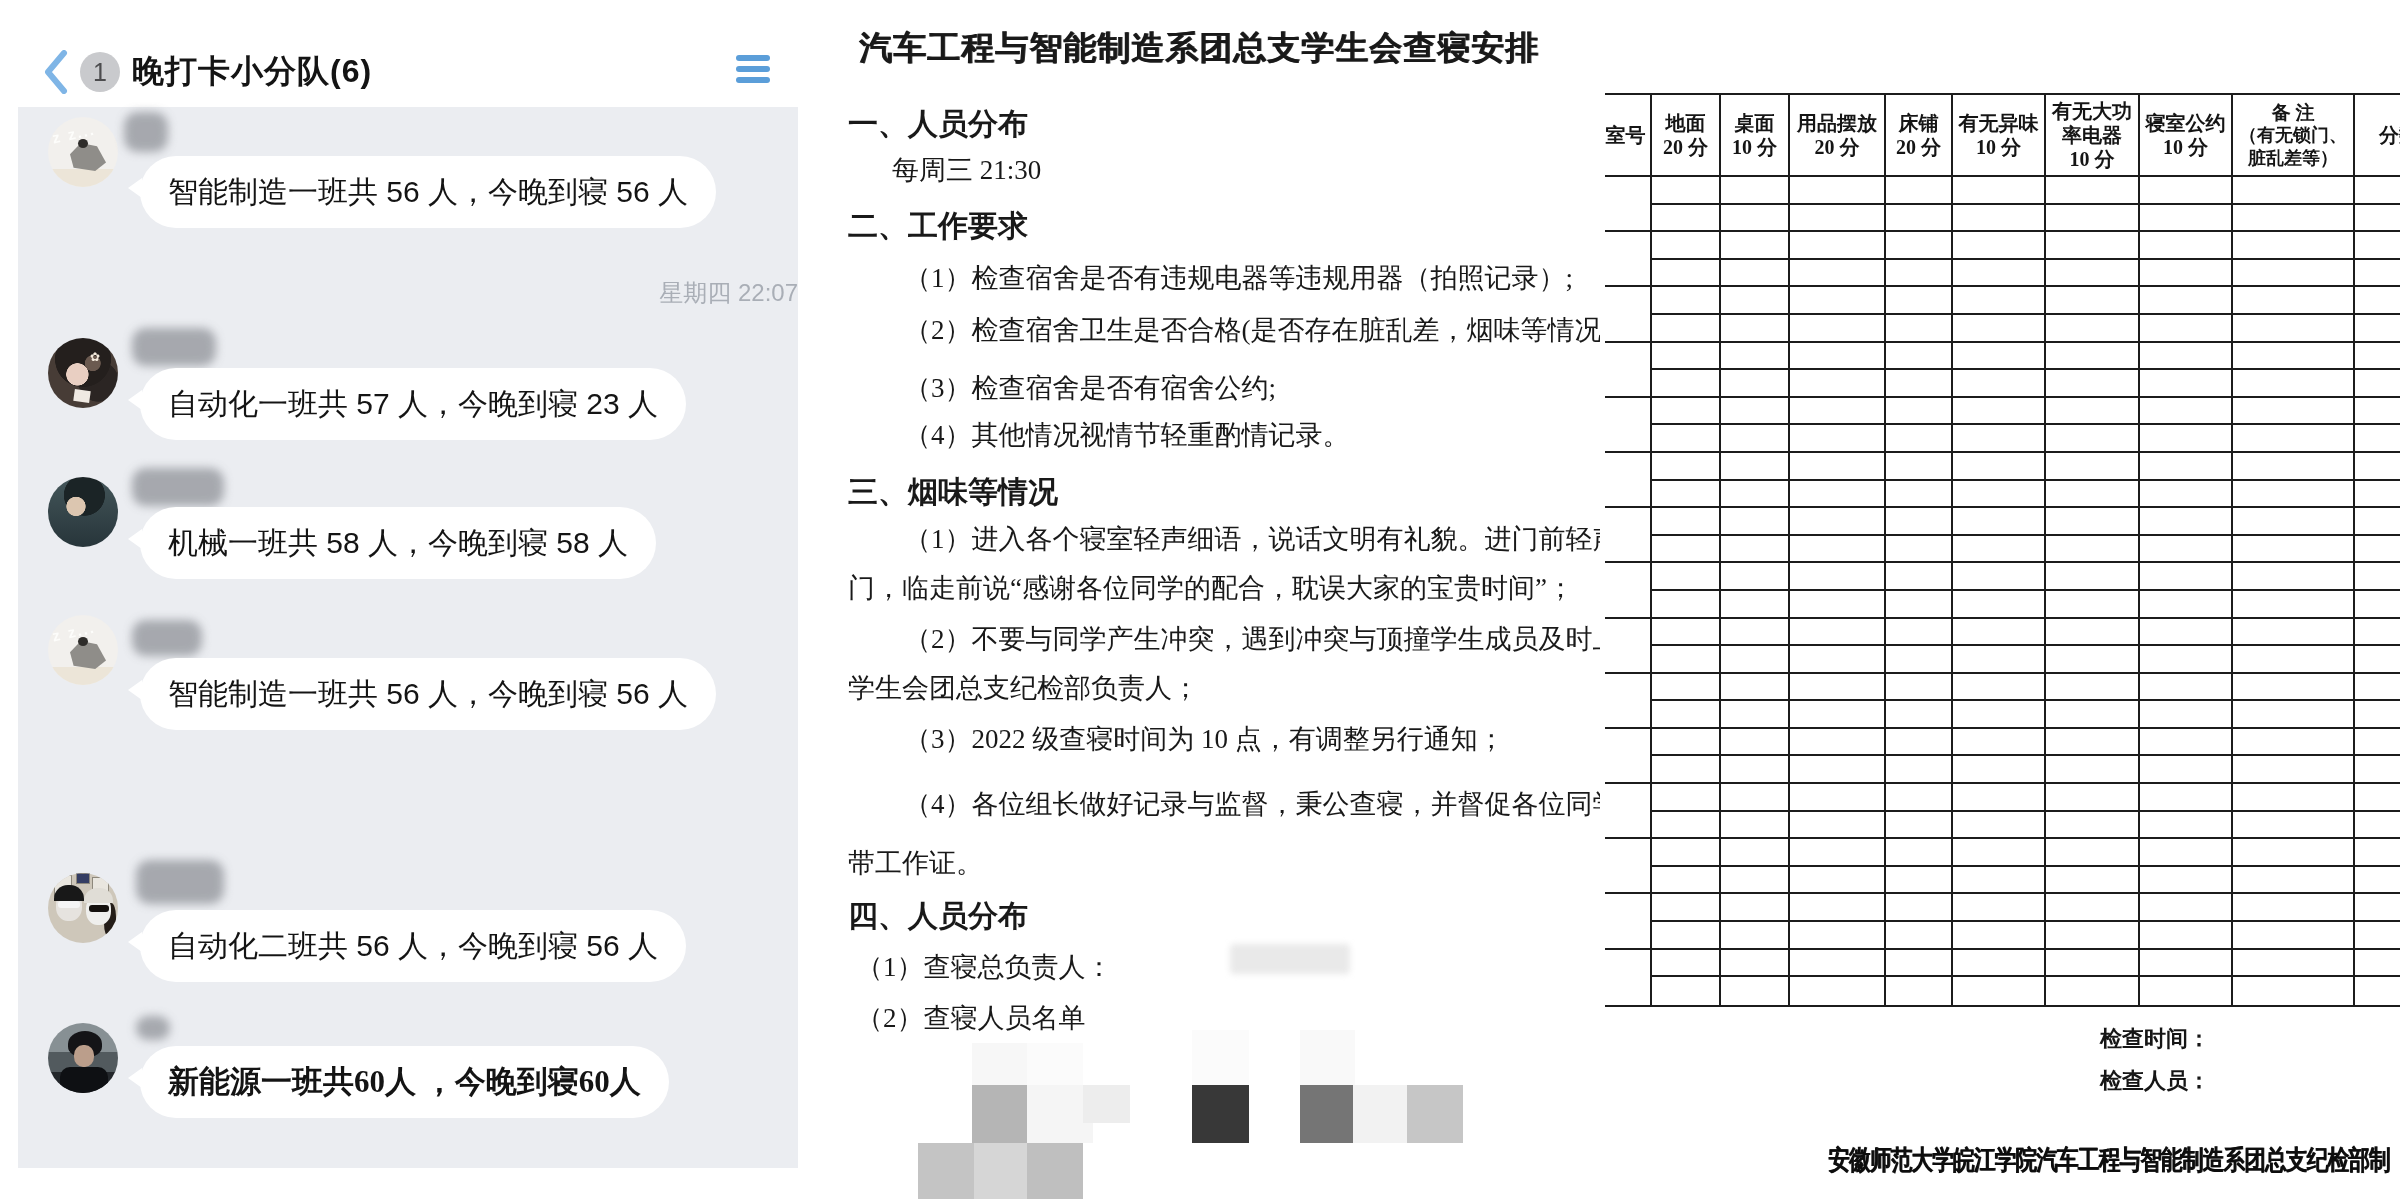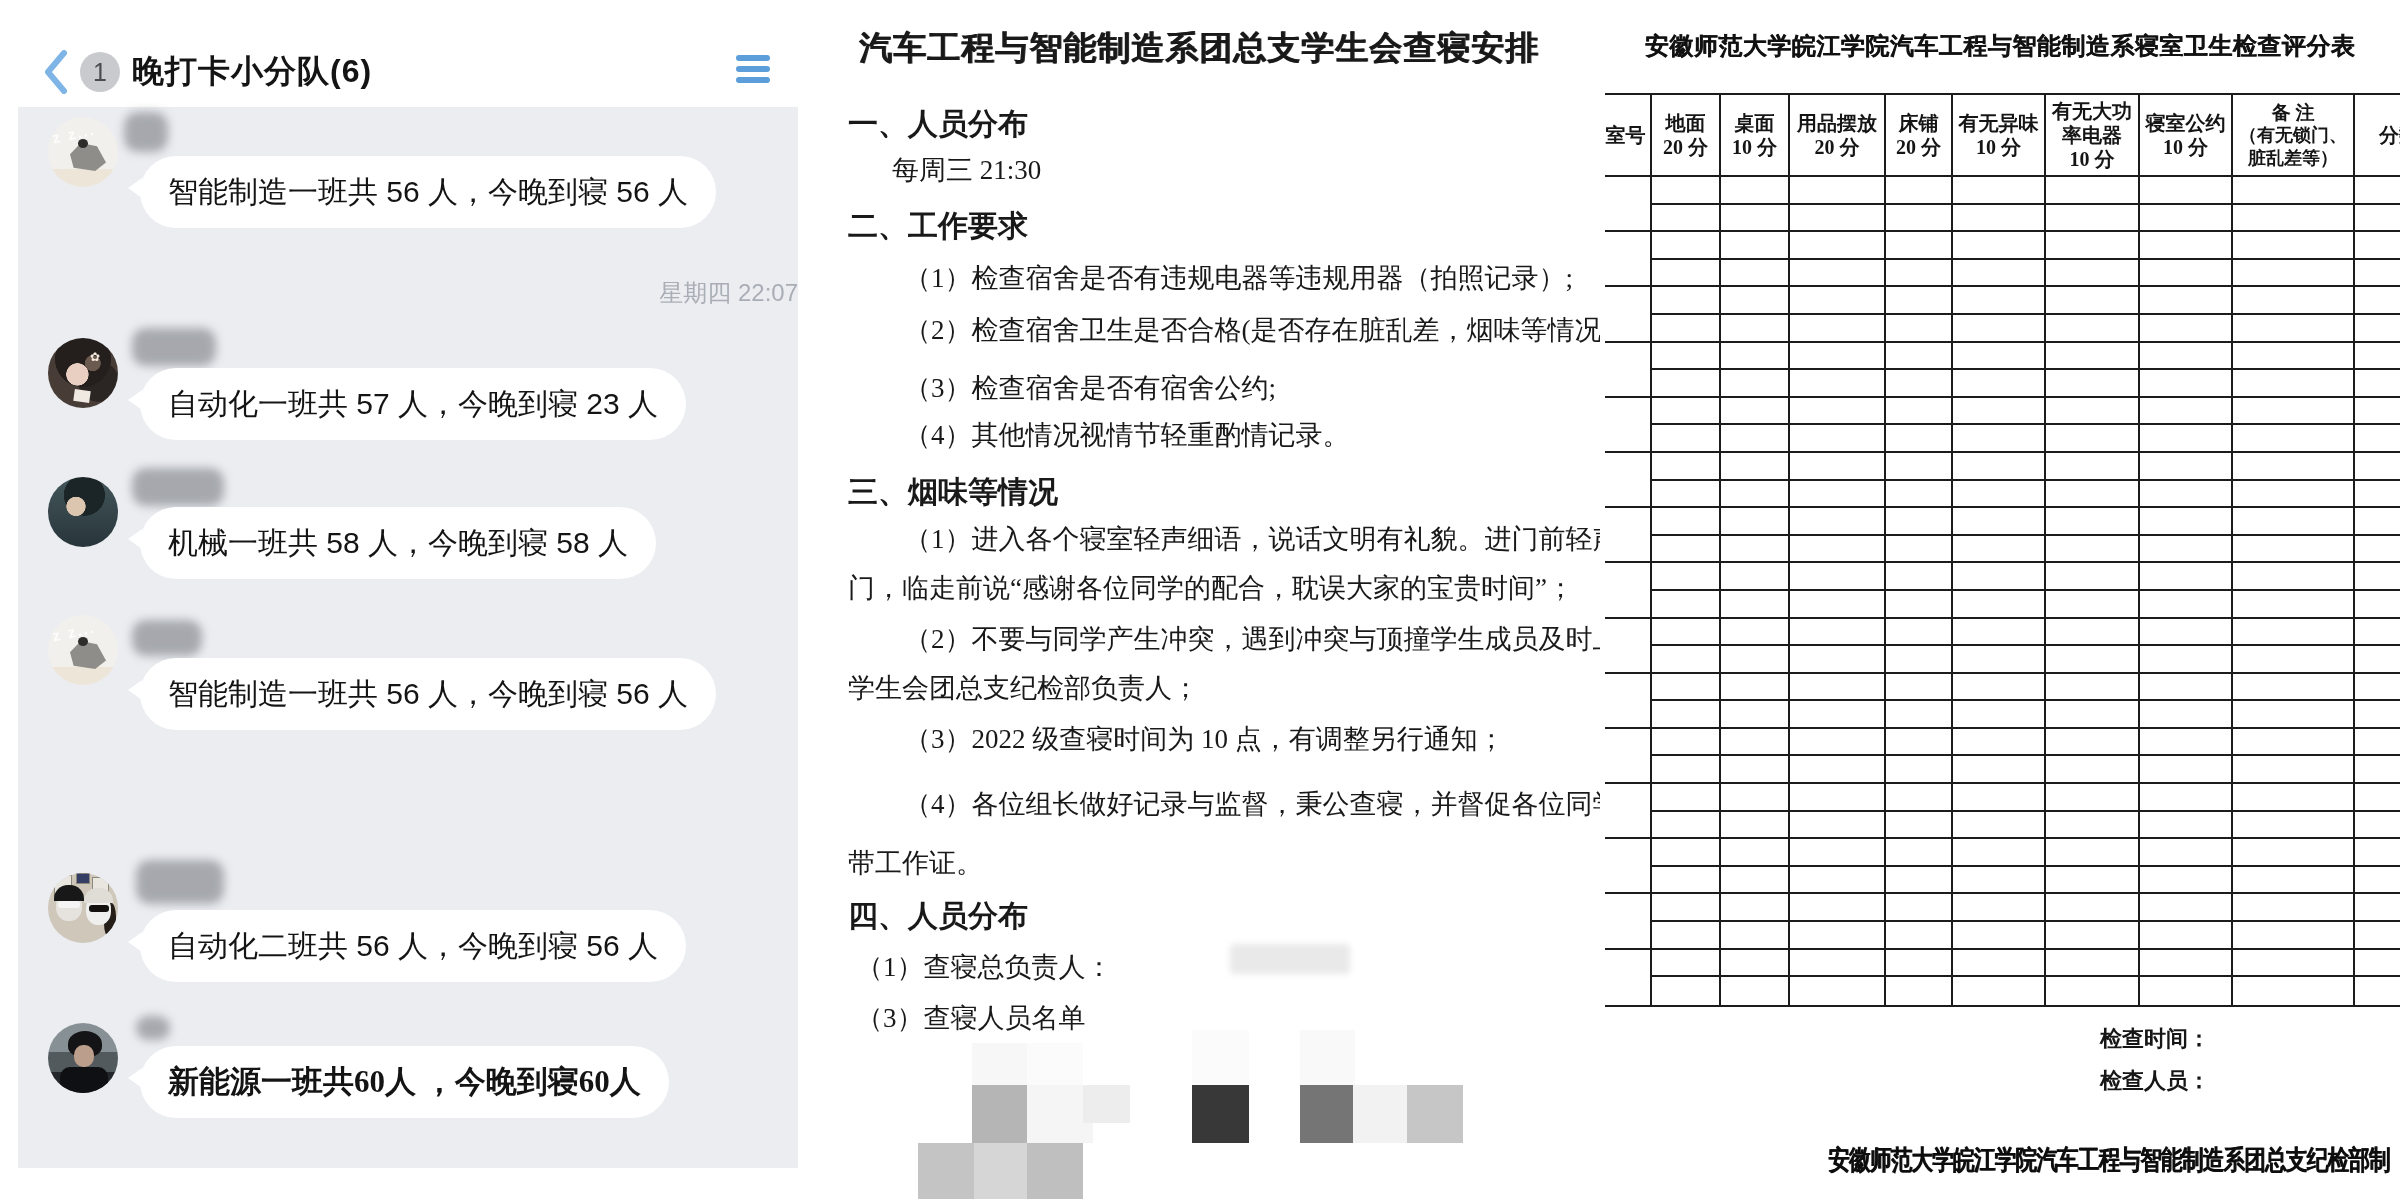--- a/index.html
+++ b/index.html
@@ -175,21 +175,21 @@
         <div class="doc-line doc-heading" style="top: 472px;">三、烟味等情况</div>
         <div class="doc-line doc-item" style="top: 521px;">（1）进入各个寝室轻声细语，说话文明有礼貌。进门前轻声敲</div>
         <div class="doc-line doc-cont" style="top: 570px;">门，临走前说“感谢各位同学的配合，耽误大家的宝贵时间”；</div>
         <div class="doc-line doc-item" style="top: 621px;">（2）不要与同学产生冲突，遇到冲突与顶撞学生成员及时上报</div>
         <div class="doc-line doc-cont" style="top: 670px;">学生会团总支纪检部负责人；</div>
         <div class="doc-line doc-item" style="top: 721px;">（3）2022 级查寝时间为 10 点，有调整另行通知；</div>
         <div class="doc-line doc-item" style="top: 786px;">（4）各位组长做好记录与监督，秉公查寝，并督促各位同学携</div>
         <div class="doc-line doc-cont" style="top: 845px;">带工作证。</div>
         <div class="doc-line doc-heading" style="top: 896px;">四、人员分布</div>
         <div class="doc-line doc-item2" style="top: 949px;">（1）查寝总负责人：</div>
-        <div class="doc-line doc-item2" style="top: 1000px;">（3）查寝人员名单</div>
+        <div class="doc-line doc-item2" style="top: 1000px;">（2）查寝人员名单</div>
       </div>
     <div class="doc-smudge"></div>
     <div id="doc-mosaic">
         <div class="mosaic-block" style="left: 174px; top: 1043px; width: 55px; height: 42px; background: rgb(247, 247, 247);"></div>
         <div class="mosaic-block" style="left: 229px; top: 1043px; width: 56px; height: 42px; background: rgb(251, 251, 251);"></div>
         <div class="mosaic-block" style="left: 394px; top: 1030px; width: 57px; height: 55px; background: rgb(251, 251, 251);"></div>
         <div class="mosaic-block" style="left: 502px; top: 1030px; width: 55px; height: 55px; background: rgb(249, 249, 249);"></div>
         <div class="mosaic-block" style="left: 174px; top: 1085px; width: 55px; height: 58px; background: rgb(181, 181, 181);"></div>
         <div class="mosaic-block" style="left: 229px; top: 1085px; width: 66px; height: 58px; background: rgb(245, 245, 245);"></div>
         <div class="mosaic-block" style="left: 285px; top: 1085px; width: 47px; height: 38px; background: rgb(237, 237, 237);"></div>
@@ -197,21 +197,20 @@
         <div class="mosaic-block" style="left: 502px; top: 1085px; width: 53px; height: 58px; background: rgb(117, 117, 117);"></div>
         <div class="mosaic-block" style="left: 555px; top: 1085px; width: 54px; height: 58px; background: rgb(242, 242, 242);"></div>
         <div class="mosaic-block" style="left: 609px; top: 1085px; width: 56px; height: 58px; background: rgb(198, 198, 198);"></div>
         <div class="mosaic-block" style="left: 120px; top: 1143px; width: 56px; height: 56px; background: rgb(196, 196, 196);"></div>
         <div class="mosaic-block" style="left: 176px; top: 1143px; width: 53px; height: 56px; background: rgb(214, 214, 214);"></div>
         <div class="mosaic-block" style="left: 229px; top: 1143px; width: 56px; height: 56px; background: rgb(191, 191, 191);"></div>
       </div>
   </section>
 
   <section id="sheet-panel">
-    <div class="sheet-title">安徽师范大学皖江学院汽车工程与智能制造系寝室卫生检查评分表</div>
     <div id="sheet-table">
         <div class="tcol" style="width: 47px;">
           <div class="thead">
             <div style="margin-left: -24px; white-space: nowrap;">寝室号</div>
           </div>
           <div class="tcell" style="height: 55.2px;"></div>
           <div class="tcell" style="height: 55.2px;"></div>
           <div class="tcell" style="height: 55.2px;"></div>
           <div class="tcell" style="height: 55.2px;"></div>
           <div class="tcell" style="height: 55.2px;"></div>

